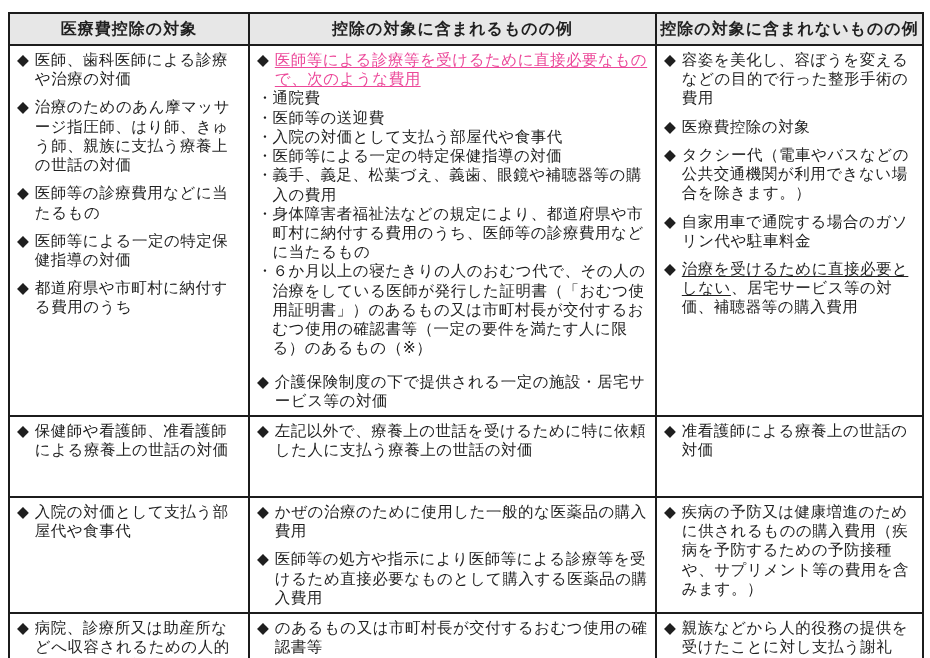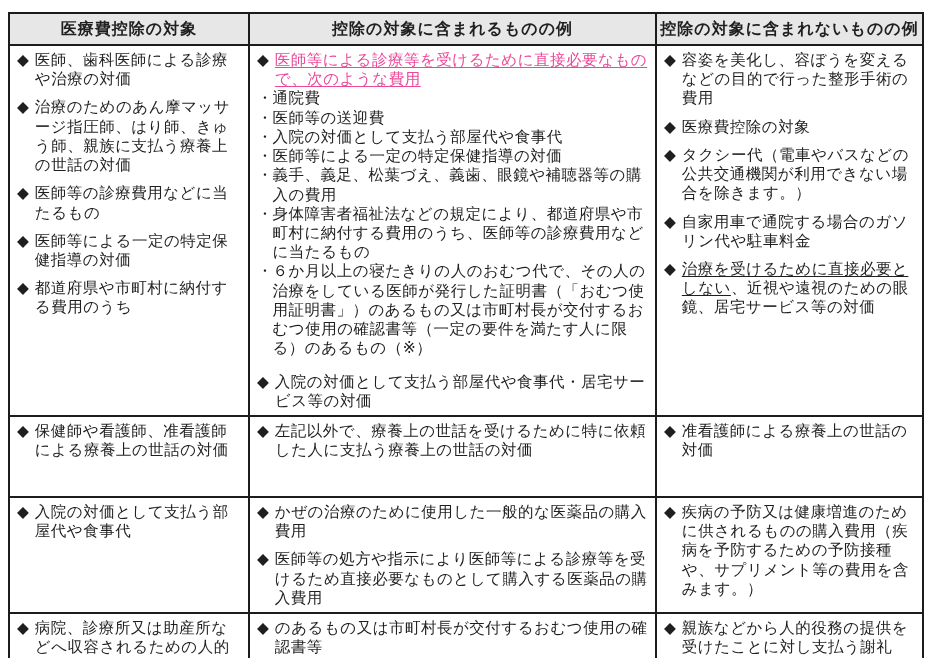--- a/index.html
+++ b/index.html
@@ -118,21 +118,21 @@
       <div class="item dot">
               <span class="bullet">・</span>
               <span class="txt">身体障害者福祉法などの規定により、都道府県や市町村に納付する費用のうち、医師等の診療費用などに当たるもの</span>
             </div>
       <div class="item dot">
               <span class="bullet">・</span>
               <span class="txt">６か月以上の寝たきりの人のおむつ代で、その人の治療をしている医師が発行した証明書（「おむつ使用証明書」）のあるもの又は市町村長が交付するおむつ使用の確認書等（一定の要件を満たす人に限る）のあるもの（※）</span>
             </div>
       <div class="item gap">
               <span class="bullet">◆</span>
-              <span class="txt">入院の対価として支払う部屋代や食事代・居宅サービス等の対価</span>
+              <span class="txt">介護保険制度の下で提供される一定の施設・居宅サービス等の対価</span>
             </div>
     </div>
         </td>
     <td>
           <div class="cell">
       <div class="item">
               <span class="bullet">◆</span>
               <span class="txt">容姿を美化し、容ぼうを変えるなどの目的で行った整形手術の費用</span>
             </div>
       <div class="item">
@@ -142,21 +142,21 @@
       <div class="item">
               <span class="bullet">◆</span>
               <span class="txt">タクシー代（電車やバスなどの公共交通機関が利用できない場合を除きます。）</span>
             </div>
       <div class="item">
               <span class="bullet">◆</span>
               <span class="txt">自家用車で通院する場合のガソリン代や駐車料金</span>
             </div>
       <div class="item">
               <span class="bullet">◆</span>
-              <span class="txt"><span class="u">治療を受けるために直接必要としない</span><span>、近視や遠視のための眼鏡、居宅サービス等の対価</span></span>
+              <span class="txt"><span class="u">治療を受けるために直接必要としない</span><span>、居宅サービス等の対価、補聴器等の購入費用</span></span>
             </div>
     </div>
         </td>
   </tr>
 
   <tr class="r2">
     <td>
           <div class="cell">
       <div class="item">
               <span class="bullet">◆</span>

